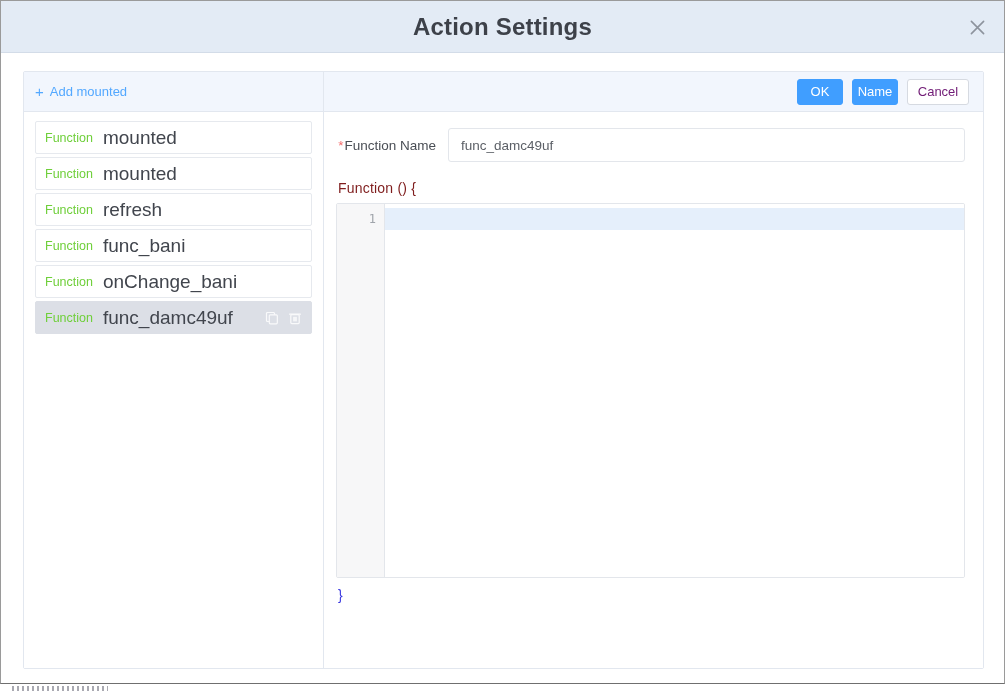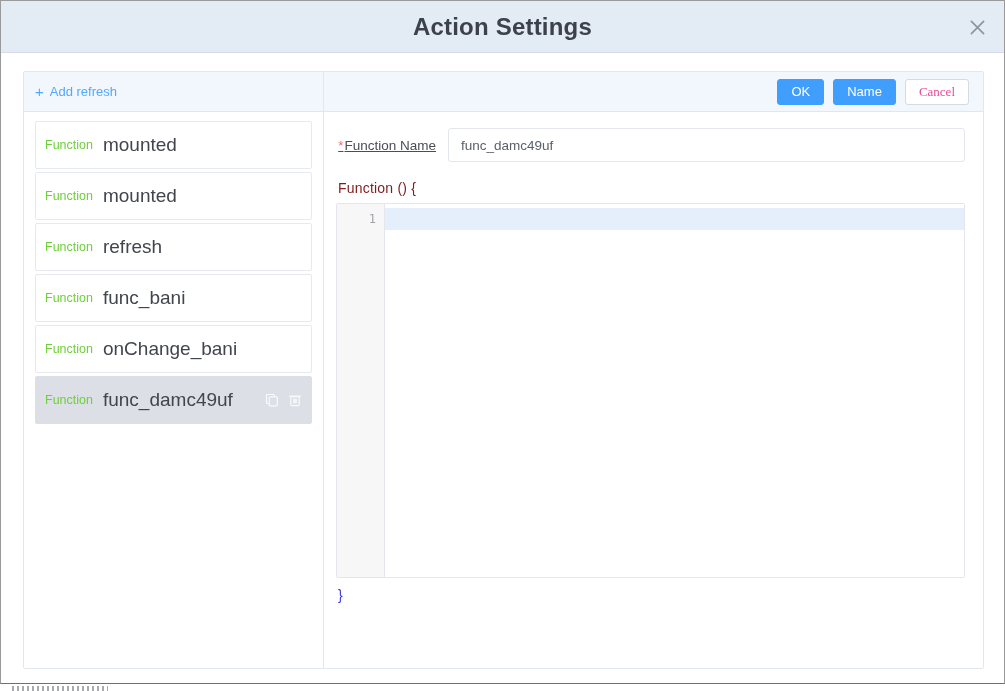--- a/index.html
+++ b/index.html
@@ -121,21 +121,21 @@
     top: -0.5px;
   }
 
   .fn-list {
     flex: 1;
     padding: 9px 11px 0 11px;
     overflow: hidden;
   }
   .fn-item {
     position: relative;
-    height: 48px;
+    height: 33px;
     margin-bottom: 3px;
     border: 1px solid #e6e9ee;
     border-radius: 2px;
     background: #ffffff;
     display: flex;
     align-items: center;
     padding: 0 10px 0 9px;
     cursor: pointer;
   }
   .fn-item.selected {
@@ -179,61 +179,59 @@
     border-bottom: 1px solid #e2e7ef;
     display: flex;
     align-items: center;
     justify-content: flex-end;
     padding-right: 14px;
     gap: 9px;
   }
   .btn {
     height: 26px;
     min-width: 46px;
-    padding: 0 13px;
+    padding: 0 3px;
     border-radius: 3px;
     font-size: 13px;
     line-height: 24px;
     cursor: pointer;
     border: 1px solid transparent;
     text-align: center;
     white-space: nowrap;
   }
   .btn-primary {
     background: #409eff;
     border-color: #409eff;
     color: #ffffff;
   }
   .btn-default {
     background: #ffffff;
     border-color: #d6dae1;
-    color: #ec4899;
+    color: #701a75;
     min-width: 62px;
-    font-family: Liberation Serif, serif;
   }
 
   .right-inner {
     flex: 1;
     padding: 16px 18px 0 12px;
     position: relative;
   }
 
   .form-row {
     display: flex;
     align-items: center;
     margin-bottom: 18px;
   }
   .form-label {
     width: 112px;
     text-align: right;
     font-size: 13.5px;
     color: #4a4e55;
     padding-right: 12px;
     white-space: nowrap;
-    text-decoration: underline;
   }
   .req-star { color: #f56c6c; margin-right: 1px; }
   .form-input {
     flex: 1;
     height: 34px;
     border: 1px solid #e3e6eb;
     border-radius: 3px;
     background: #ffffff;
     font-size: 13.5px;
     color: #5c6067;
@@ -315,21 +313,21 @@
     </div>
 
     <div class="dialog-body">
       <div class="panels">
 
         <div class="left-col">
 
           <div class="left-toolbar">
             <span class="add-action">
               <span class="plus">+</span>
-              <span>Add refresh</span>
+              <span>Add mounted</span>
             </span>
           </div>
 
           <div class="fn-list" id="fn-list">
               <div class="fn-item">
                 <span class="fn-tag">Function</span>
                 <span class="fn-name">mounted</span>
               </div>
               <div class="fn-item">
                 <span class="fn-tag">Function</span>

